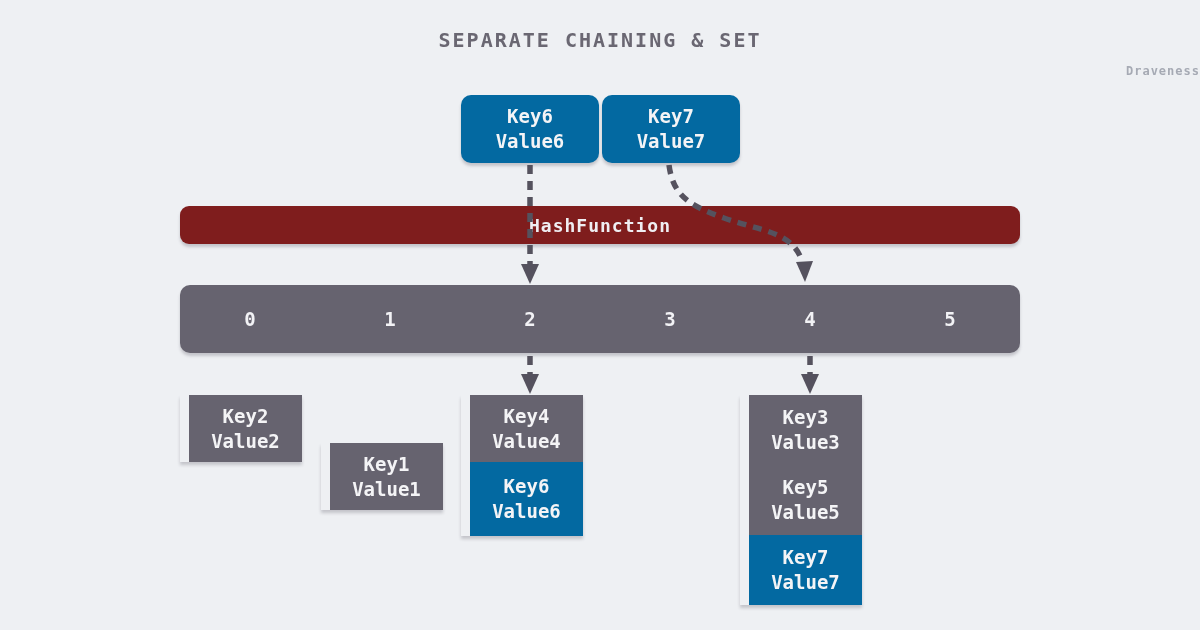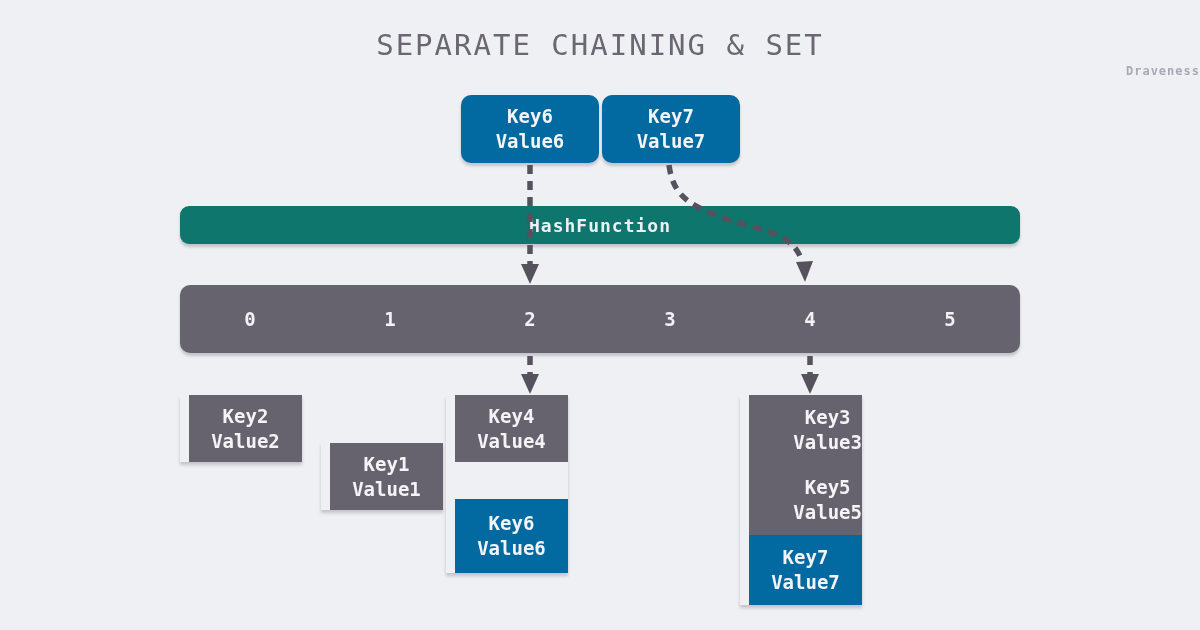--- a/index.html
+++ b/index.html
@@ -12,22 +12,22 @@
     height: 630px;
     background: #EEF0F3;
   }
 
   .title {
     position: absolute;
     top: 28px;
     left: 0;
     width: 100%;
     text-align: center;
-    font-size: 29px;
-    font-weight: normal;
+    font-size: 20px;
+    font-weight: bold;
     letter-spacing: 2px;
     color: #6A6772;
   }
 
   .subtitle {
     position: absolute;
     top: 64px;
     left: 0;
     width: 100%;
     text-align: right;
@@ -70,21 +70,21 @@
     height: 68px;
   }
 
   .hash-bar {
     position: absolute;
     left: 180px;
     top: 206px;
     width: 840px;
     height: 38px;
     border-radius: 9px;
-    background: #0f766e;
+    background: #7f1d1d;
     box-shadow: 0 3px 3px rgba(99, 96, 108, 0.30);
     display: flex;
     align-items: center;
     justify-content: center;
   }
   .hash-bar-label {
     font-size: 18px;
     font-weight: bold;
     letter-spacing: 1px;
     color: #EFEEF2;
@@ -187,37 +187,37 @@
 
   <div class="chain-box" style="left:321px; top:395px;margin-top:48px;">
     <div class="chain-section gray-bg" style="height:67px;">
       <div class="kv-entry">
         <div class="kv-line">Key1</div>
         <div class="kv-line">Value1</div>
       </div>
     </div>
   </div>
 
-  <div class="chain-box" style="left:446px; top:395px;gap:37px;">
+  <div class="chain-box" style="left:461px; top:395px;">
     <div class="chain-section gray-bg" style="height:67px;">
       <div class="kv-entry">
         <div class="kv-line">Key4</div>
         <div class="kv-line">Value4</div>
       </div>
     </div>
     <div class="chain-section teal-bg" style="height:74px;">
       <div class="kv-entry">
         <div class="kv-line">Key6</div>
         <div class="kv-line">Value6</div>
       </div>
     </div>
   </div>
 
   <div class="chain-box" style="left:740px; top:395px;">
-    <div class="chain-section gray-bg" style="height:140px;align-items:flex-end;">
+    <div class="chain-section gray-bg" style="height:140px;">
       <div class="kv-entry">
         <div class="kv-line">Key3</div>
         <div class="kv-line">Value3</div>
       </div>
       <div class="kv-entry">
         <div class="kv-line">Key5</div>
         <div class="kv-line">Value5</div>
       </div>
     </div>
     <div class="chain-section teal-bg" style="height:70px;">

